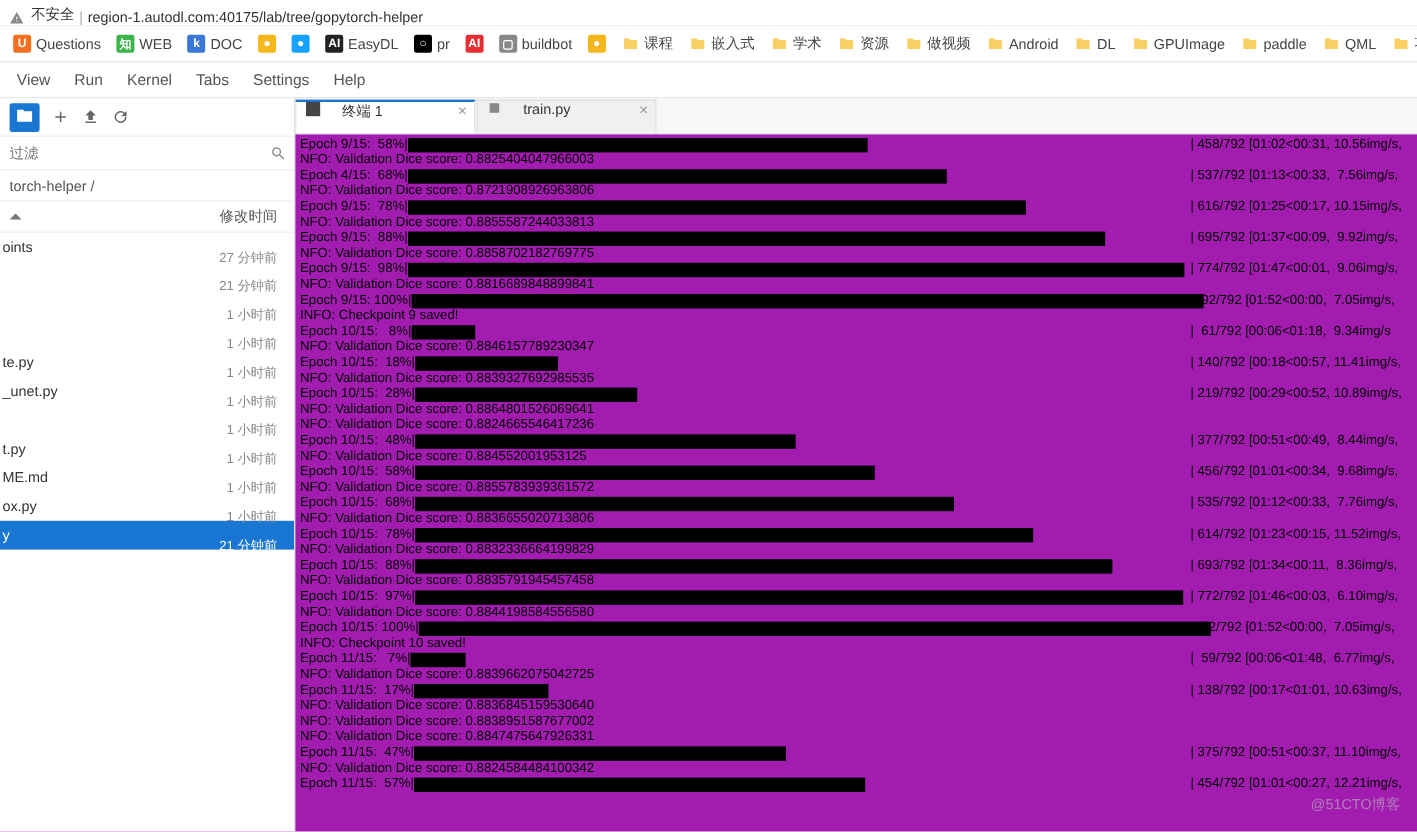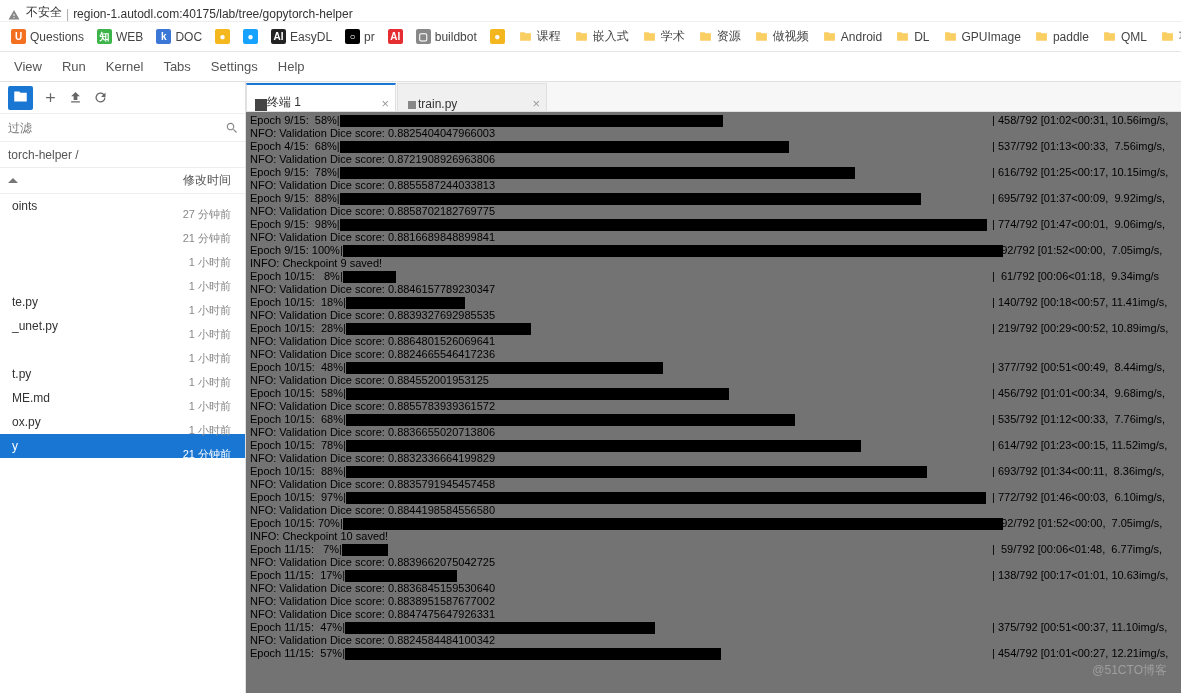--- a/index.html
+++ b/index.html
@@ -22,34 +22,34 @@
 .sb-tools svg { width:15px; height:15px; fill:#666; cursor:pointer; }
 .sb-tools .folder-btn svg { fill:#fff; }
 .sb-tools .folder-btn { background:#1976d2; padding:3px 5px; border-radius:2px; }
 .search-row { height:28px; display:flex; align-items:center; padding:2px 6px; border-bottom:1px solid #eee; }
 .search-row input { flex:1; border:none; outline:none; font-size:12px; padding:4px 2px; }
 .search-row svg { width:14px; height:14px; fill:#888; }
 .crumb { height:26px; display:flex; align-items:center; padding:0 8px; font-size:12px; color:#555; border-bottom:1px solid #eee;text-align:right; }
 .hdr-row { height:26px; display:flex; align-items:center; justify-content:space-between; padding:0 14px 0 8px; font-size:12px; color:#555; border-bottom:1px solid #eee;}
 .hdr-row .caret { width:10px; height:10px; fill:#777; margin-right:80px;}
 .file-list { flex:1; overflow:auto; }
-.file-row { height:24px; display:flex; align-items:center; justify-content:space-between; padding:0 14px 0 12px; cursor:pointer; font-size:12px;text-align:center; }
+.file-row { height:24px; display:flex; align-items:center; justify-content:space-between; padding:0 14px 0 2px; cursor:pointer; font-size:12px;text-align:center; }
 .file-row.active { background:#1976d2; color:#fff; }
 .file-row .time { color:#888; font-size:11px;margin-top:16px; }
 .file-row.active .time { color:#fff; }
 
 .content { flex:1; display:flex; flex-direction:column; overflow:hidden; }
 .tabs { height:30px; display:flex; align-items:flex-end; border-bottom:1px solid #e0e0e0; background:#f7f7f7; }
-.tab { height:28px; min-width:150px; display:flex; align-items:flex-end; padding:0 8px; border:1px solid #e0e0e0; border-bottom:none; background:#fff; margin-right:1px; font-size:12px; gap:0; position:relative; }
+.tab { height:28px; min-width:150px; display:flex; align-items:flex-start; padding:0 8px; border:1px solid #e0e0e0; border-bottom:none; background:#fff; margin-right:1px; font-size:12px; gap:18px; position:relative; }
 .tab.active { border-top:2px solid #1976d2; }
 .tab.inactive { background:#f0f0f0; }
 .tab .close { position:absolute; right:6px; cursor:pointer; color:#999; font-size:13px; }
 .tab svg { width:12px; height:12px; }
 
-.terminal { flex:1; overflow:auto; background:#737373; padding:2px 2px 2px 4px; font-family:"Consolas","SimSun",monospace; font-size:11px; line-height:13px; color:#000; white-space:nowrap; }
+.terminal { flex:1; overflow:auto; background:#a21caf; padding:2px 2px 2px 4px; font-family:"Consolas","SimSun",monospace; font-size:11px; line-height:13px; color:#000; white-space:nowrap; }
 .term-line { position:relative; height:13px; display:flex; align-items:center; }
 .prog-line { display:flex; align-items:center; height:13px; }
 .prog-left { white-space:pre; }
 .prog-bar { background:#000; height:12px; display:inline-block; }
 .prog-right { white-space:pre; position:absolute; left:742px; }
 .nfo { white-space:pre; }
 
 .watermark { position:fixed; right:14px; bottom:14px; color:#bbb; font-size:12px; pointer-events:none; opacity:.6; }
 </style>
 </head>
@@ -358,21 +358,21 @@
           <span class="prog-right">| 693/792 [01:34&lt;00:11,  8.36img/s,</span>
         </div>
         <div class="term-line nfo">NFO: Validation Dice score: 0.8835791945457458</div>
         <div class="term-line prog-line">
           <span class="prog-left">Epoch 10/15:  97%|</span>
           <span class="prog-bar" style="width: 640.2px;"></span>
           <span class="prog-right">| 772/792 [01:46&lt;00:03,  6.10img/s,</span>
         </div>
         <div class="term-line nfo">NFO: Validation Dice score: 0.8844198584556580</div>
         <div class="term-line prog-line">
-          <span class="prog-left">Epoch 10/15: 70%|</span>
+          <span class="prog-left">Epoch 10/15: 100%|</span>
           <span class="prog-bar" style="width: 660px;"></span>
           <span class="prog-right"> 792/792 [01:52&lt;00:00,  7.05img/s, </span>
         </div>
         <div class="term-line nfo">INFO: Checkpoint 10 saved!</div>
         <div class="term-line prog-line">
           <span class="prog-left">Epoch 11/15:   7%|</span>
           <span class="prog-bar" style="width: 46.2px;"></span>
           <span class="prog-right">|  59/792 [00:06&lt;01:48,  6.77img/s,</span>
         </div>
         <div class="term-line nfo">NFO: Validation Dice score: 0.8839662075042725</div>

